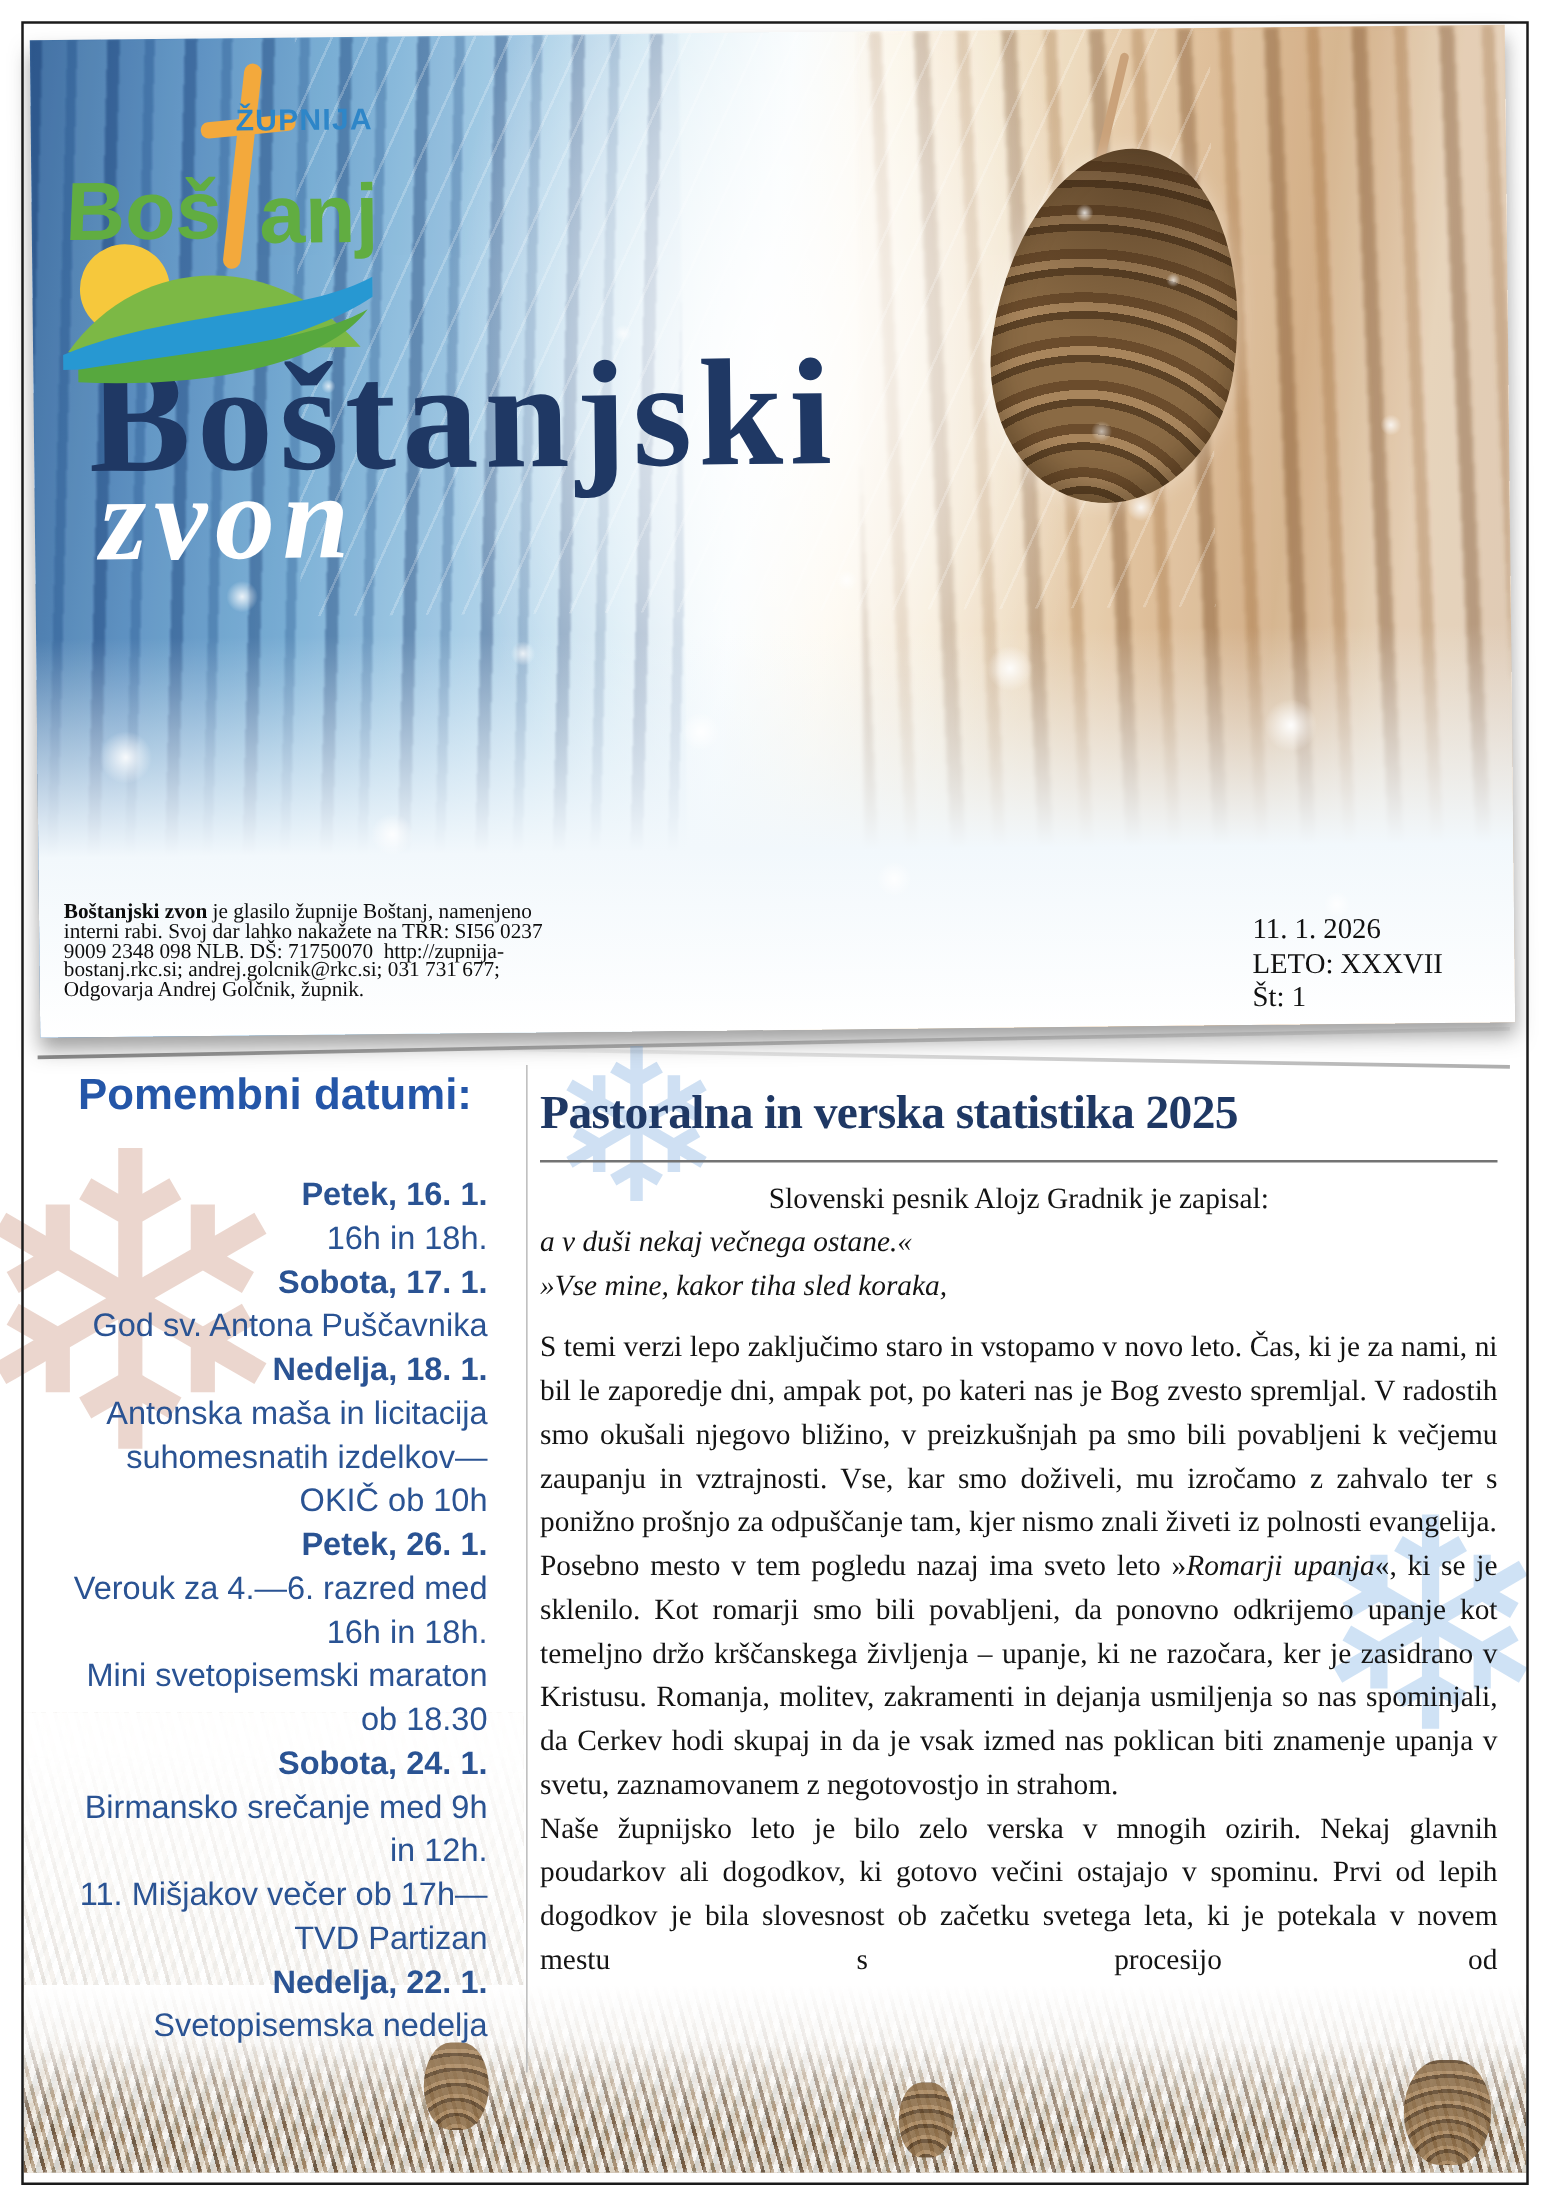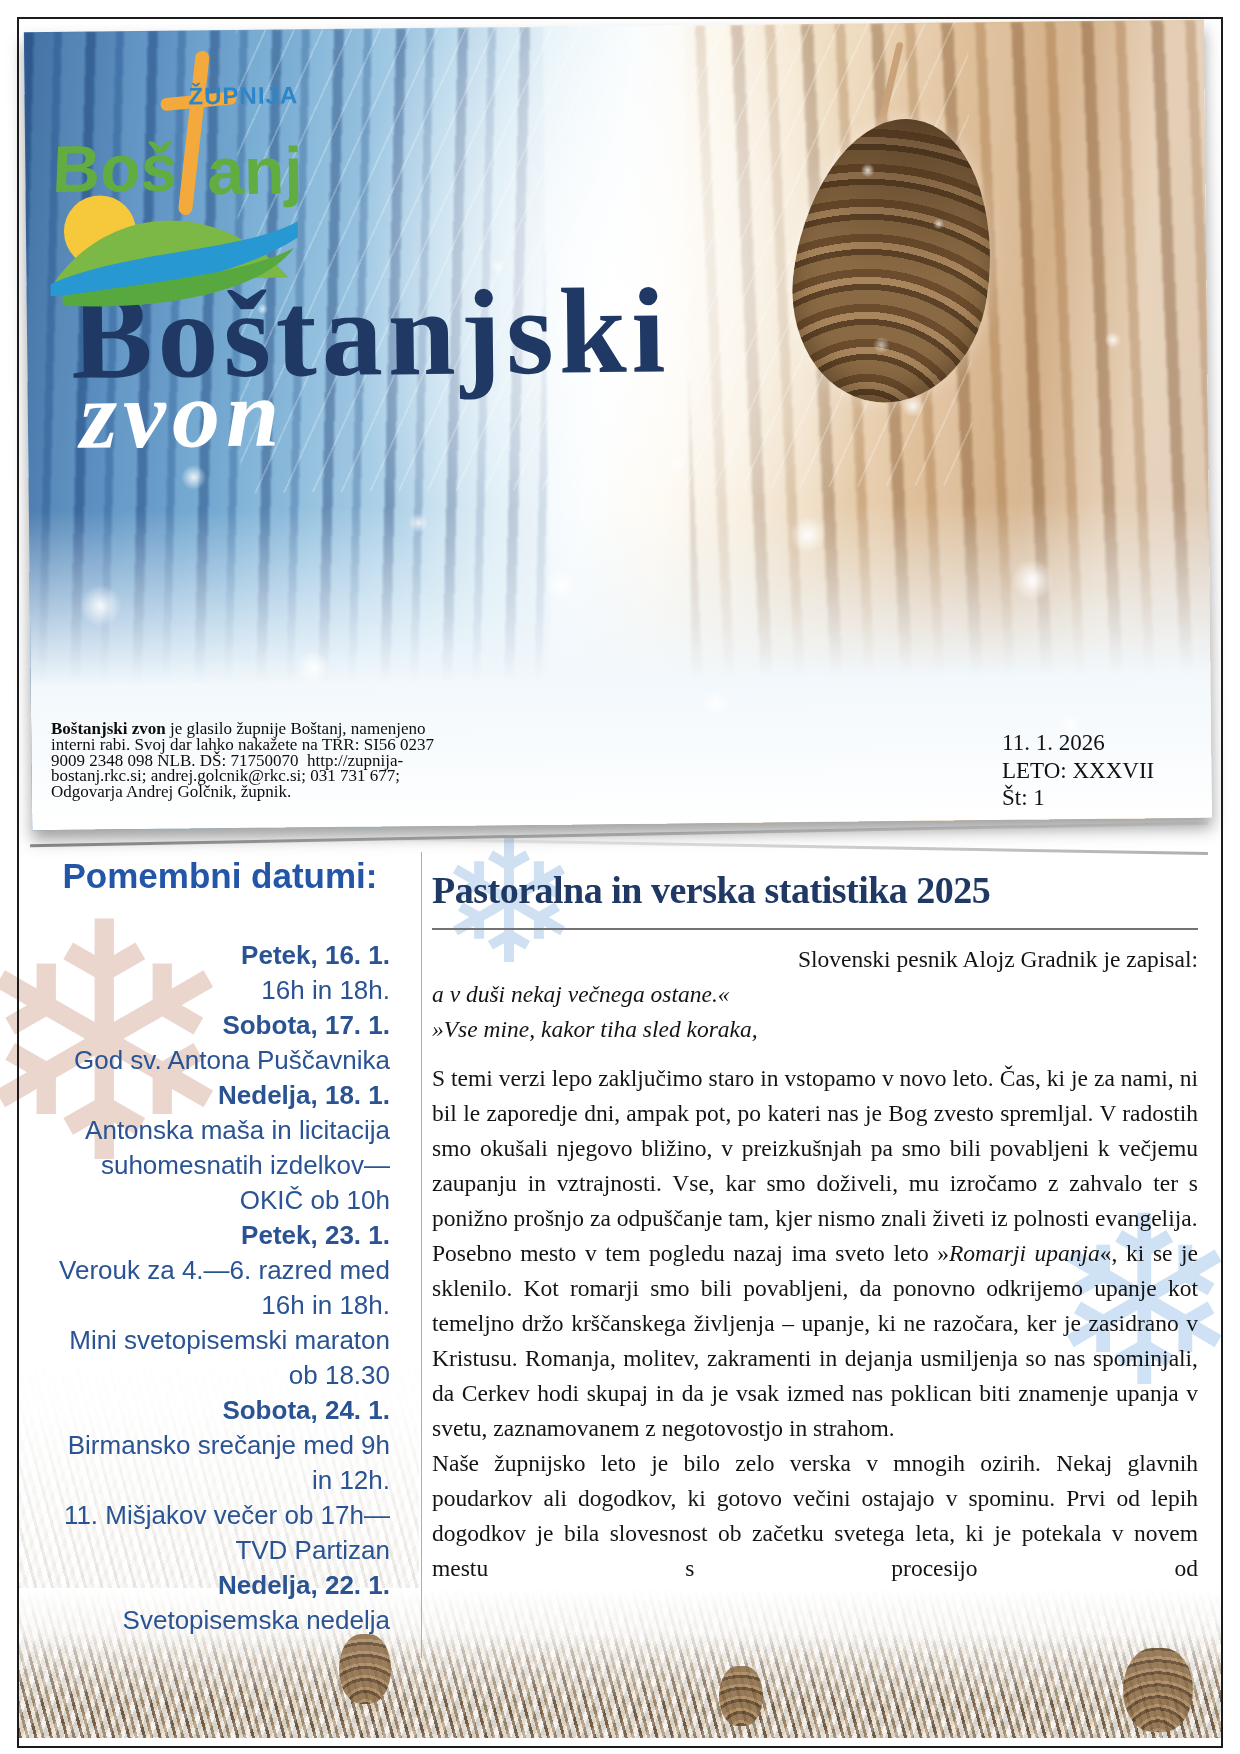--- a/index.html
+++ b/index.html
@@ -95,21 +95,21 @@
 
   .divider{position:absolute;left:421px;top:852px;width:1px;height:806px;
     background:#adadad;z-index:4;}
 
   
   .article{position:absolute;left:432px;top:868px;width:766px;z-index:5;}
   .article-title{font-family:"Liberation Serif",serif;font-weight:bold;font-size:38px;
     color:#1f3864;letter-spacing:-0.5px;padding-bottom:16px;border-bottom:2px solid #737373;}
   .article-body{margin-top:12px;font-family:"Liberation Serif",serif;font-size:23.5px;
     line-height:35px;color:#141414;}
-  .intro-line{text-align:right;}
+  .intro-line{text-align:center;}
   .quote-line{font-style:italic;text-align:left;}
   .article-body p{margin:0;text-align:justify;}
   .article-body p.first{margin-top:14px;}
   .article-body p.stretch-last{text-align-last:justify;}
 
   
   .bottom-strip{position:absolute;left:19px;right:19px;top:1588px;height:150px;z-index:1;
     background:
       linear-gradient(to bottom,#ffffff 0%,rgba(255,255,255,.85) 30%,rgba(255,255,255,.35) 55%,rgba(255,255,255,0) 78%),
       repeating-linear-gradient(75deg,rgba(90,60,35,.55) 0 3px,rgba(245,240,230,.7) 3px 7px,rgba(160,130,95,.5) 7px 10px,rgba(255,255,255,.65) 10px 15px),
@@ -191,21 +191,21 @@
 <div class="sidebar-heading">Pomembni datumi:</div>
 <div class="sidebar-items" id="sidebar-items">
     <div class="side-item bold">Petek, 16. 1.</div>
     <div class="side-item">16h in 18h.</div>
     <div class="side-item bold">Sobota, 17. 1.</div>
     <div class="side-item">God sv. Antona Puščavnika</div>
     <div class="side-item bold">Nedelja, 18. 1.</div>
     <div class="side-item">Antonska maša in licitacija</div>
     <div class="side-item">suhomesnatih izdelkov—</div>
     <div class="side-item">OKIČ ob 10h</div>
-    <div class="side-item bold">Petek, 23. 1.</div>
+    <div class="side-item bold">Petek, 26. 1.</div>
     <div class="side-item">Verouk za 4.—6. razred med</div>
     <div class="side-item">16h in 18h.</div>
     <div class="side-item">Mini svetopisemski maraton</div>
     <div class="side-item">ob 18.30</div>
     <div class="side-item bold">Sobota, 24. 1.</div>
     <div class="side-item">Birmansko srečanje med 9h</div>
     <div class="side-item">in 12h.</div>
     <div class="side-item">11. Mišjakov večer ob 17h—</div>
     <div class="side-item">TVD Partizan</div>
     <div class="side-item bold">Nedelja, 22. 1.</div>

